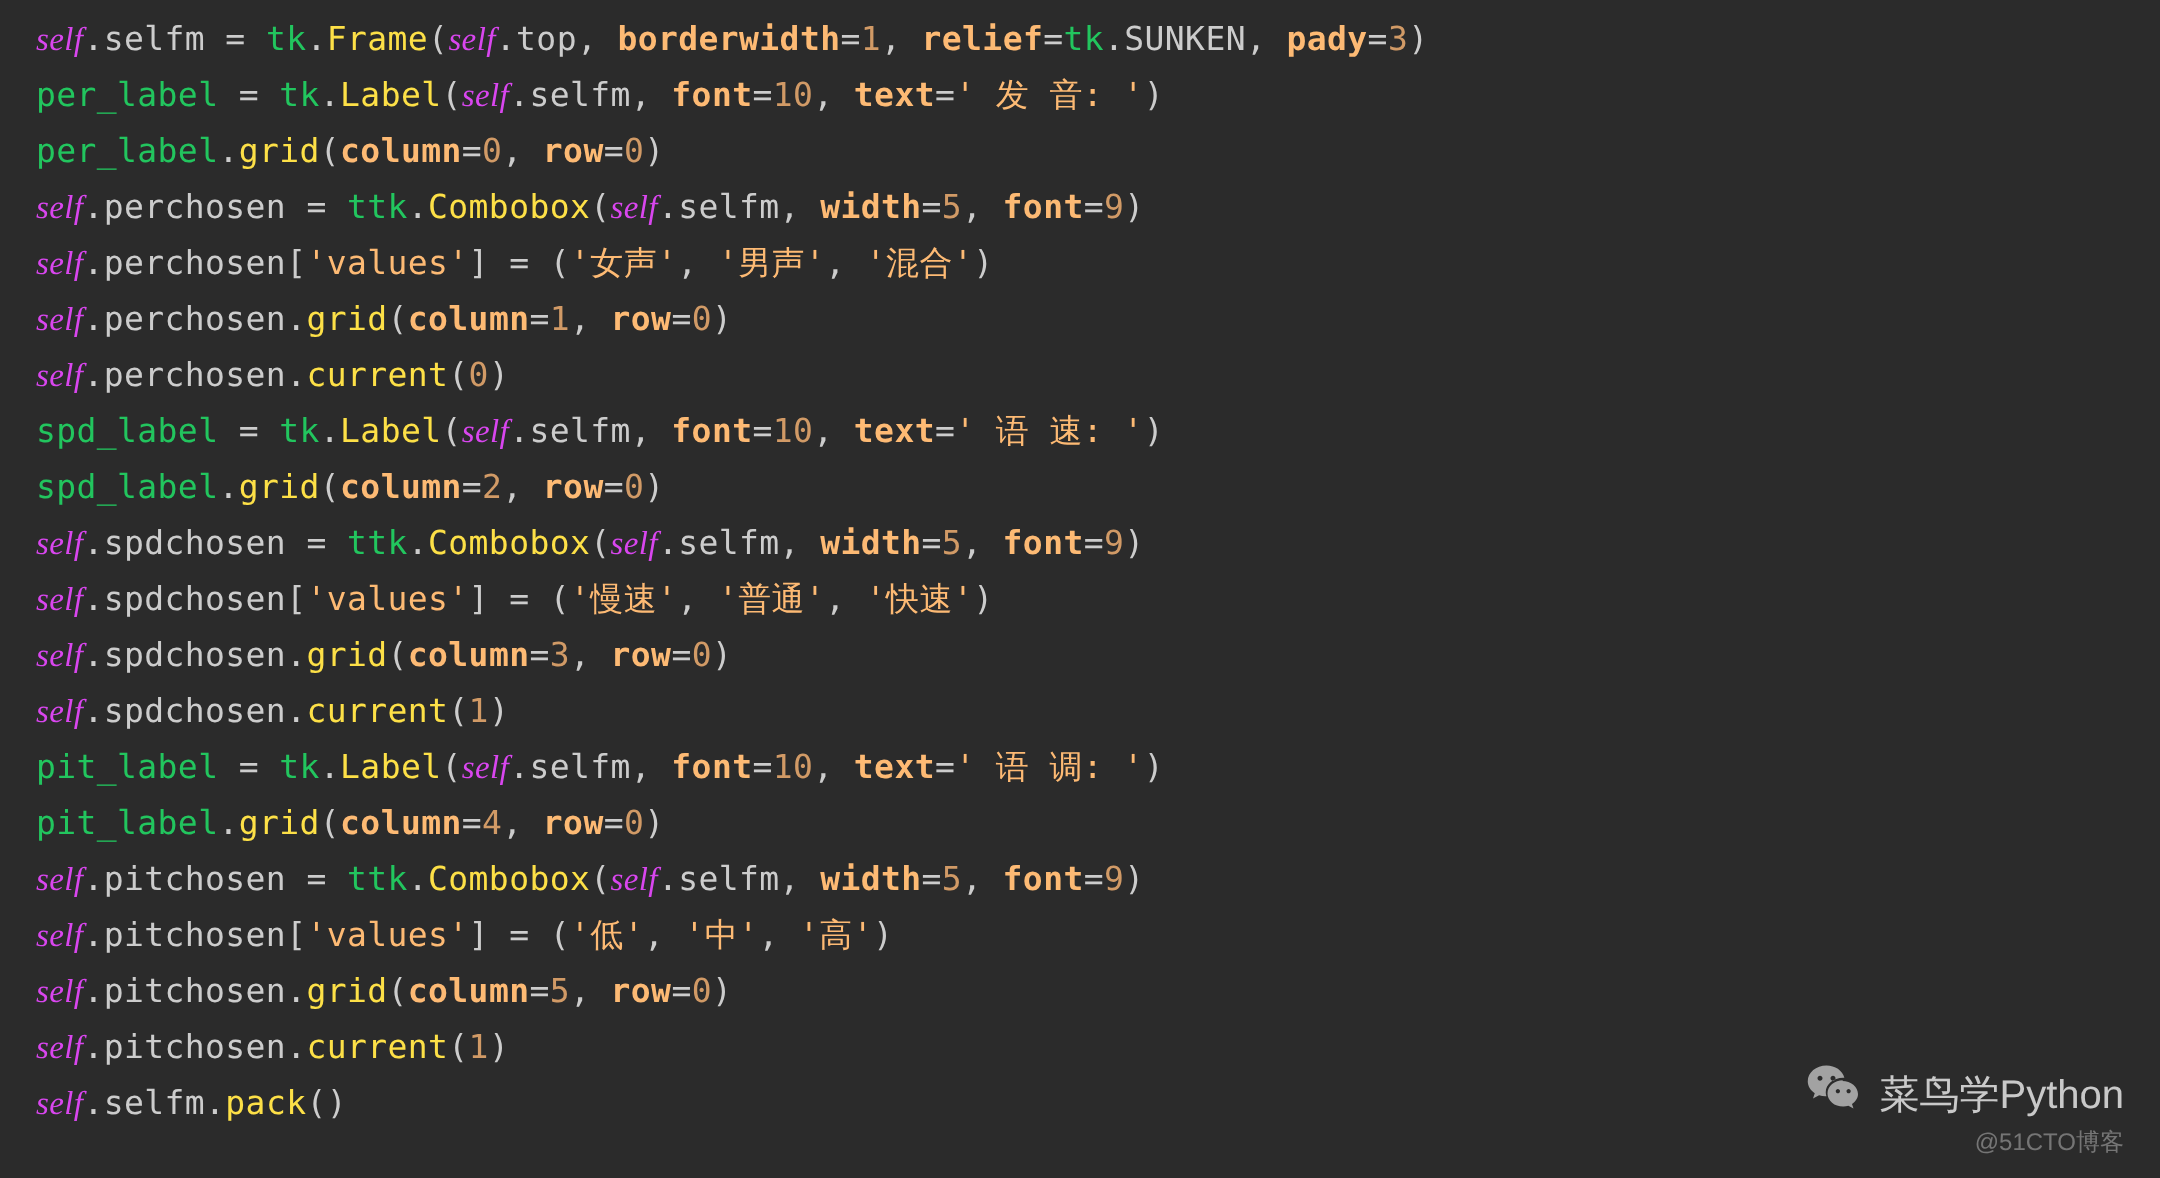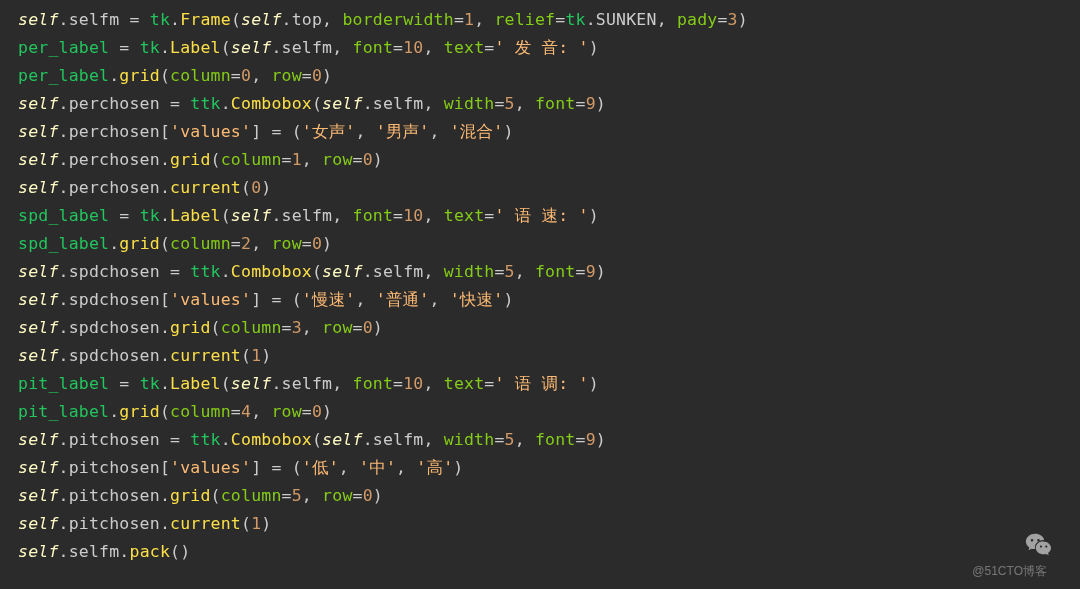--- a/index.html
+++ b/index.html
@@ -14,63 +14,64 @@
     height: 589px;
     overflow: hidden;
     position: relative;
     color: #ccc;
   }
   .code {
     padding: 6px 18px;
     white-space: pre;
     letter-spacing: 0.2px;
   }
-  .kw-self { color: #fef9c3; font-style: italic; }
+  .kw-self { color: #d946ef; font-style: italic; font-family: Liberation Serif, serif; }
   .ident { color: #22c55e; font-style: normal; }
   .plain { color: #cccccc; font-style: normal; }
   .func { color: #fde047; font-style: normal; }
   .str { color: #fdba74; font-style: normal; }
   .num { color: #d19a66; font-style: normal; }
   .op { color: #cccccc; font-style: normal; }
-  .gold-ident { color: #84cc16; font-style: normal; }
+  .gold-ident { color: #fdba74; font-style: normal; font-weight: bold; }
 
   .watermark-group {
     position: absolute;
     right: 18px;
     bottom: 22px;
     display: flex;
     align-items: center;
     font-style: normal;
     color: rgba(255,255,255,0.75);
     font-family: "PingFang SC", "Microsoft YaHei", sans-serif;
     font-size: 20px;
   }
   .wechat-icon {
     width: 30px;
     height: 30px;
     margin-right: 8px;
     opacity: 0.8;
   }
   .small-credit {
     position: absolute;
-    right: 33px;
+    right: 18px;
     bottom: 4px;
     font-style: normal;
     font-family: "PingFang SC", "Microsoft YaHei", sans-serif;
     font-size: 12px;
     color: rgba(255,255,255,0.35);
   }
 </style>
 </head>
 <body>
 
 <div class="code" id="code-block"><div><span class="kw-self">self</span><span class="plain">.</span><span class="plain">selfm </span><span class="op">= </span><span class="ident">tk</span><span class="plain">.</span><span class="func">Frame</span><span class="plain">(</span><span class="kw-self">self</span><span class="plain">.</span><span class="plain">top</span><span class="plain">, </span><span class="gold-ident">borderwidth</span><span class="op">=</span><span class="num">1</span><span class="plain">, </span><span class="gold-ident">relief</span><span class="op">=</span><span class="ident">tk</span><span class="plain">.</span><span class="plain">SUNKEN</span><span class="plain">, </span><span class="gold-ident">pady</span><span class="op">=</span><span class="num">3</span><span class="plain">)</span></div><div><span class="ident">per_label </span><span class="op">= </span><span class="ident">tk</span><span class="plain">.</span><span class="func">Label</span><span class="plain">(</span><span class="kw-self">self</span><span class="plain">.</span><span class="plain">selfm</span><span class="plain">, </span><span class="gold-ident">font</span><span class="op">=</span><span class="num">10</span><span class="plain">, </span><span class="gold-ident">text</span><span class="op">=</span><span class="str">' 发 音: '</span><span class="plain">)</span></div><div><span class="ident">per_label</span><span class="plain">.</span><span class="func">grid</span><span class="plain">(</span><span class="gold-ident">column</span><span class="op">=</span><span class="num">0</span><span class="plain">, </span><span class="gold-ident">row</span><span class="op">=</span><span class="num">0</span><span class="plain">)</span></div><div><span class="kw-self">self</span><span class="plain">.</span><span class="plain">perchosen </span><span class="op">= </span><span class="ident">ttk</span><span class="plain">.</span><span class="func">Combobox</span><span class="plain">(</span><span class="kw-self">self</span><span class="plain">.</span><span class="plain">selfm</span><span class="plain">, </span><span class="gold-ident">width</span><span class="op">=</span><span class="num">5</span><span class="plain">, </span><span class="gold-ident">font</span><span class="op">=</span><span class="num">9</span><span class="plain">)</span></div><div><span class="kw-self">self</span><span class="plain">.</span><span class="plain">perchosen</span><span class="plain">[</span><span class="str">'values'</span><span class="plain">] </span><span class="op">= </span><span class="plain">(</span><span class="str">'女声'</span><span class="plain">, </span><span class="str">'男声'</span><span class="plain">, </span><span class="str">'混合'</span><span class="plain">)</span></div><div><span class="kw-self">self</span><span class="plain">.</span><span class="plain">perchosen</span><span class="plain">.</span><span class="func">grid</span><span class="plain">(</span><span class="gold-ident">column</span><span class="op">=</span><span class="num">1</span><span class="plain">, </span><span class="gold-ident">row</span><span class="op">=</span><span class="num">0</span><span class="plain">)</span></div><div><span class="kw-self">self</span><span class="plain">.</span><span class="plain">perchosen</span><span class="plain">.</span><span class="func">current</span><span class="plain">(</span><span class="num">0</span><span class="plain">)</span></div><div><span class="ident">spd_label </span><span class="op">= </span><span class="ident">tk</span><span class="plain">.</span><span class="func">Label</span><span class="plain">(</span><span class="kw-self">self</span><span class="plain">.</span><span class="plain">selfm</span><span class="plain">, </span><span class="gold-ident">font</span><span class="op">=</span><span class="num">10</span><span class="plain">, </span><span class="gold-ident">text</span><span class="op">=</span><span class="str">' 语 速: '</span><span class="plain">)</span></div><div><span class="ident">spd_label</span><span class="plain">.</span><span class="func">grid</span><span class="plain">(</span><span class="gold-ident">column</span><span class="op">=</span><span class="num">2</span><span class="plain">, </span><span class="gold-ident">row</span><span class="op">=</span><span class="num">0</span><span class="plain">)</span></div><div><span class="kw-self">self</span><span class="plain">.</span><span class="plain">spdchosen </span><span class="op">= </span><span class="ident">ttk</span><span class="plain">.</span><span class="func">Combobox</span><span class="plain">(</span><span class="kw-self">self</span><span class="plain">.</span><span class="plain">selfm</span><span class="plain">, </span><span class="gold-ident">width</span><span class="op">=</span><span class="num">5</span><span class="plain">, </span><span class="gold-ident">font</span><span class="op">=</span><span class="num">9</span><span class="plain">)</span></div><div><span class="kw-self">self</span><span class="plain">.</span><span class="plain">spdchosen</span><span class="plain">[</span><span class="str">'values'</span><span class="plain">] </span><span class="op">= </span><span class="plain">(</span><span class="str">'慢速'</span><span class="plain">, </span><span class="str">'普通'</span><span class="plain">, </span><span class="str">'快速'</span><span class="plain">)</span></div><div><span class="kw-self">self</span><span class="plain">.</span><span class="plain">spdchosen</span><span class="plain">.</span><span class="func">grid</span><span class="plain">(</span><span class="gold-ident">column</span><span class="op">=</span><span class="num">3</span><span class="plain">, </span><span class="gold-ident">row</span><span class="op">=</span><span class="num">0</span><span class="plain">)</span></div><div><span class="kw-self">self</span><span class="plain">.</span><span class="plain">spdchosen</span><span class="plain">.</span><span class="func">current</span><span class="plain">(</span><span class="num">1</span><span class="plain">)</span></div><div><span class="ident">pit_label </span><span class="op">= </span><span class="ident">tk</span><span class="plain">.</span><span class="func">Label</span><span class="plain">(</span><span class="kw-self">self</span><span class="plain">.</span><span class="plain">selfm</span><span class="plain">, </span><span class="gold-ident">font</span><span class="op">=</span><span class="num">10</span><span class="plain">, </span><span class="gold-ident">text</span><span class="op">=</span><span class="str">' 语 调: '</span><span class="plain">)</span></div><div><span class="ident">pit_label</span><span class="plain">.</span><span class="func">grid</span><span class="plain">(</span><span class="gold-ident">column</span><span class="op">=</span><span class="num">4</span><span class="plain">, </span><span class="gold-ident">row</span><span class="op">=</span><span class="num">0</span><span class="plain">)</span></div><div><span class="kw-self">self</span><span class="plain">.</span><span class="plain">pitchosen </span><span class="op">= </span><span class="ident">ttk</span><span class="plain">.</span><span class="func">Combobox</span><span class="plain">(</span><span class="kw-self">self</span><span class="plain">.</span><span class="plain">selfm</span><span class="plain">, </span><span class="gold-ident">width</span><span class="op">=</span><span class="num">5</span><span class="plain">, </span><span class="gold-ident">font</span><span class="op">=</span><span class="num">9</span><span class="plain">)</span></div><div><span class="kw-self">self</span><span class="plain">.</span><span class="plain">pitchosen</span><span class="plain">[</span><span class="str">'values'</span><span class="plain">] </span><span class="op">= </span><span class="plain">(</span><span class="str">'低'</span><span class="plain">, </span><span class="str">'中'</span><span class="plain">, </span><span class="str">'高'</span><span class="plain">)</span></div><div><span class="kw-self">self</span><span class="plain">.</span><span class="plain">pitchosen</span><span class="plain">.</span><span class="func">grid</span><span class="plain">(</span><span class="gold-ident">column</span><span class="op">=</span><span class="num">5</span><span class="plain">, </span><span class="gold-ident">row</span><span class="op">=</span><span class="num">0</span><span class="plain">)</span></div><div><span class="kw-self">self</span><span class="plain">.</span><span class="plain">pitchosen</span><span class="plain">.</span><span class="func">current</span><span class="plain">(</span><span class="num">1</span><span class="plain">)</span></div><div><span class="kw-self">self</span><span class="plain">.</span><span class="plain">selfm</span><span class="plain">.</span><span class="func">pack</span><span class="plain">()</span></div></div>
 
 <div class="watermark-group">
   <span>
     <svg class="wechat-icon" viewBox="0 0 48 48" fill="rgba(255,255,255,0.7)">
       <path d="M18 6C9.7 6 3 11.6 3 18.5c0 3.9 2.2 7.3 5.6 9.6l-1.4 4.3 4.9-2.6c1.6.4 3.3.7 5 .7h.8c-.3-1-.5-2-.5-3.1 0-6.4 6.2-11.6 13.9-11.6h1C30.7 9.9 24.9 6 18 6zm-5.2 8.2c1.1 0 2 .9 2 2s-.9 2-2 2-2-.9-2-2 .9-2 2-2zm10.4 0c1.1 0 2 .9 2 2s-.9 2-2 2-2-.9-2-2 .9-2 2-2z"></path>
       <path d="M31.4 17.8c-7 0-12.6 4.7-12.6 10.5S24.4 38.8 31.4 38.8c1.4 0 2.8-.2 4.1-.6l4.1 2.2-1.2-3.6c2.9-1.9 4.8-4.8 4.8-8 0-5.8-5.7-10.5-12.6-10.5zm-4.3 7c.9 0 1.7.8 1.7 1.7s-.8 1.7-1.7 1.7-1.7-.8-1.7-1.7.8-1.7 1.7-1.7zm8.6 0c.9 0 1.7.8 1.7 1.7s-.8 1.7-1.7 1.7-1.7-.8-1.7-1.7.8-1.7 1.7-1.7z"></path>
     </svg>
   </span>
+  <span>菜鸟学Python</span>
 </div>
 
 <div class="small-credit">@51CTO博客</div>
 
 </body></html>

